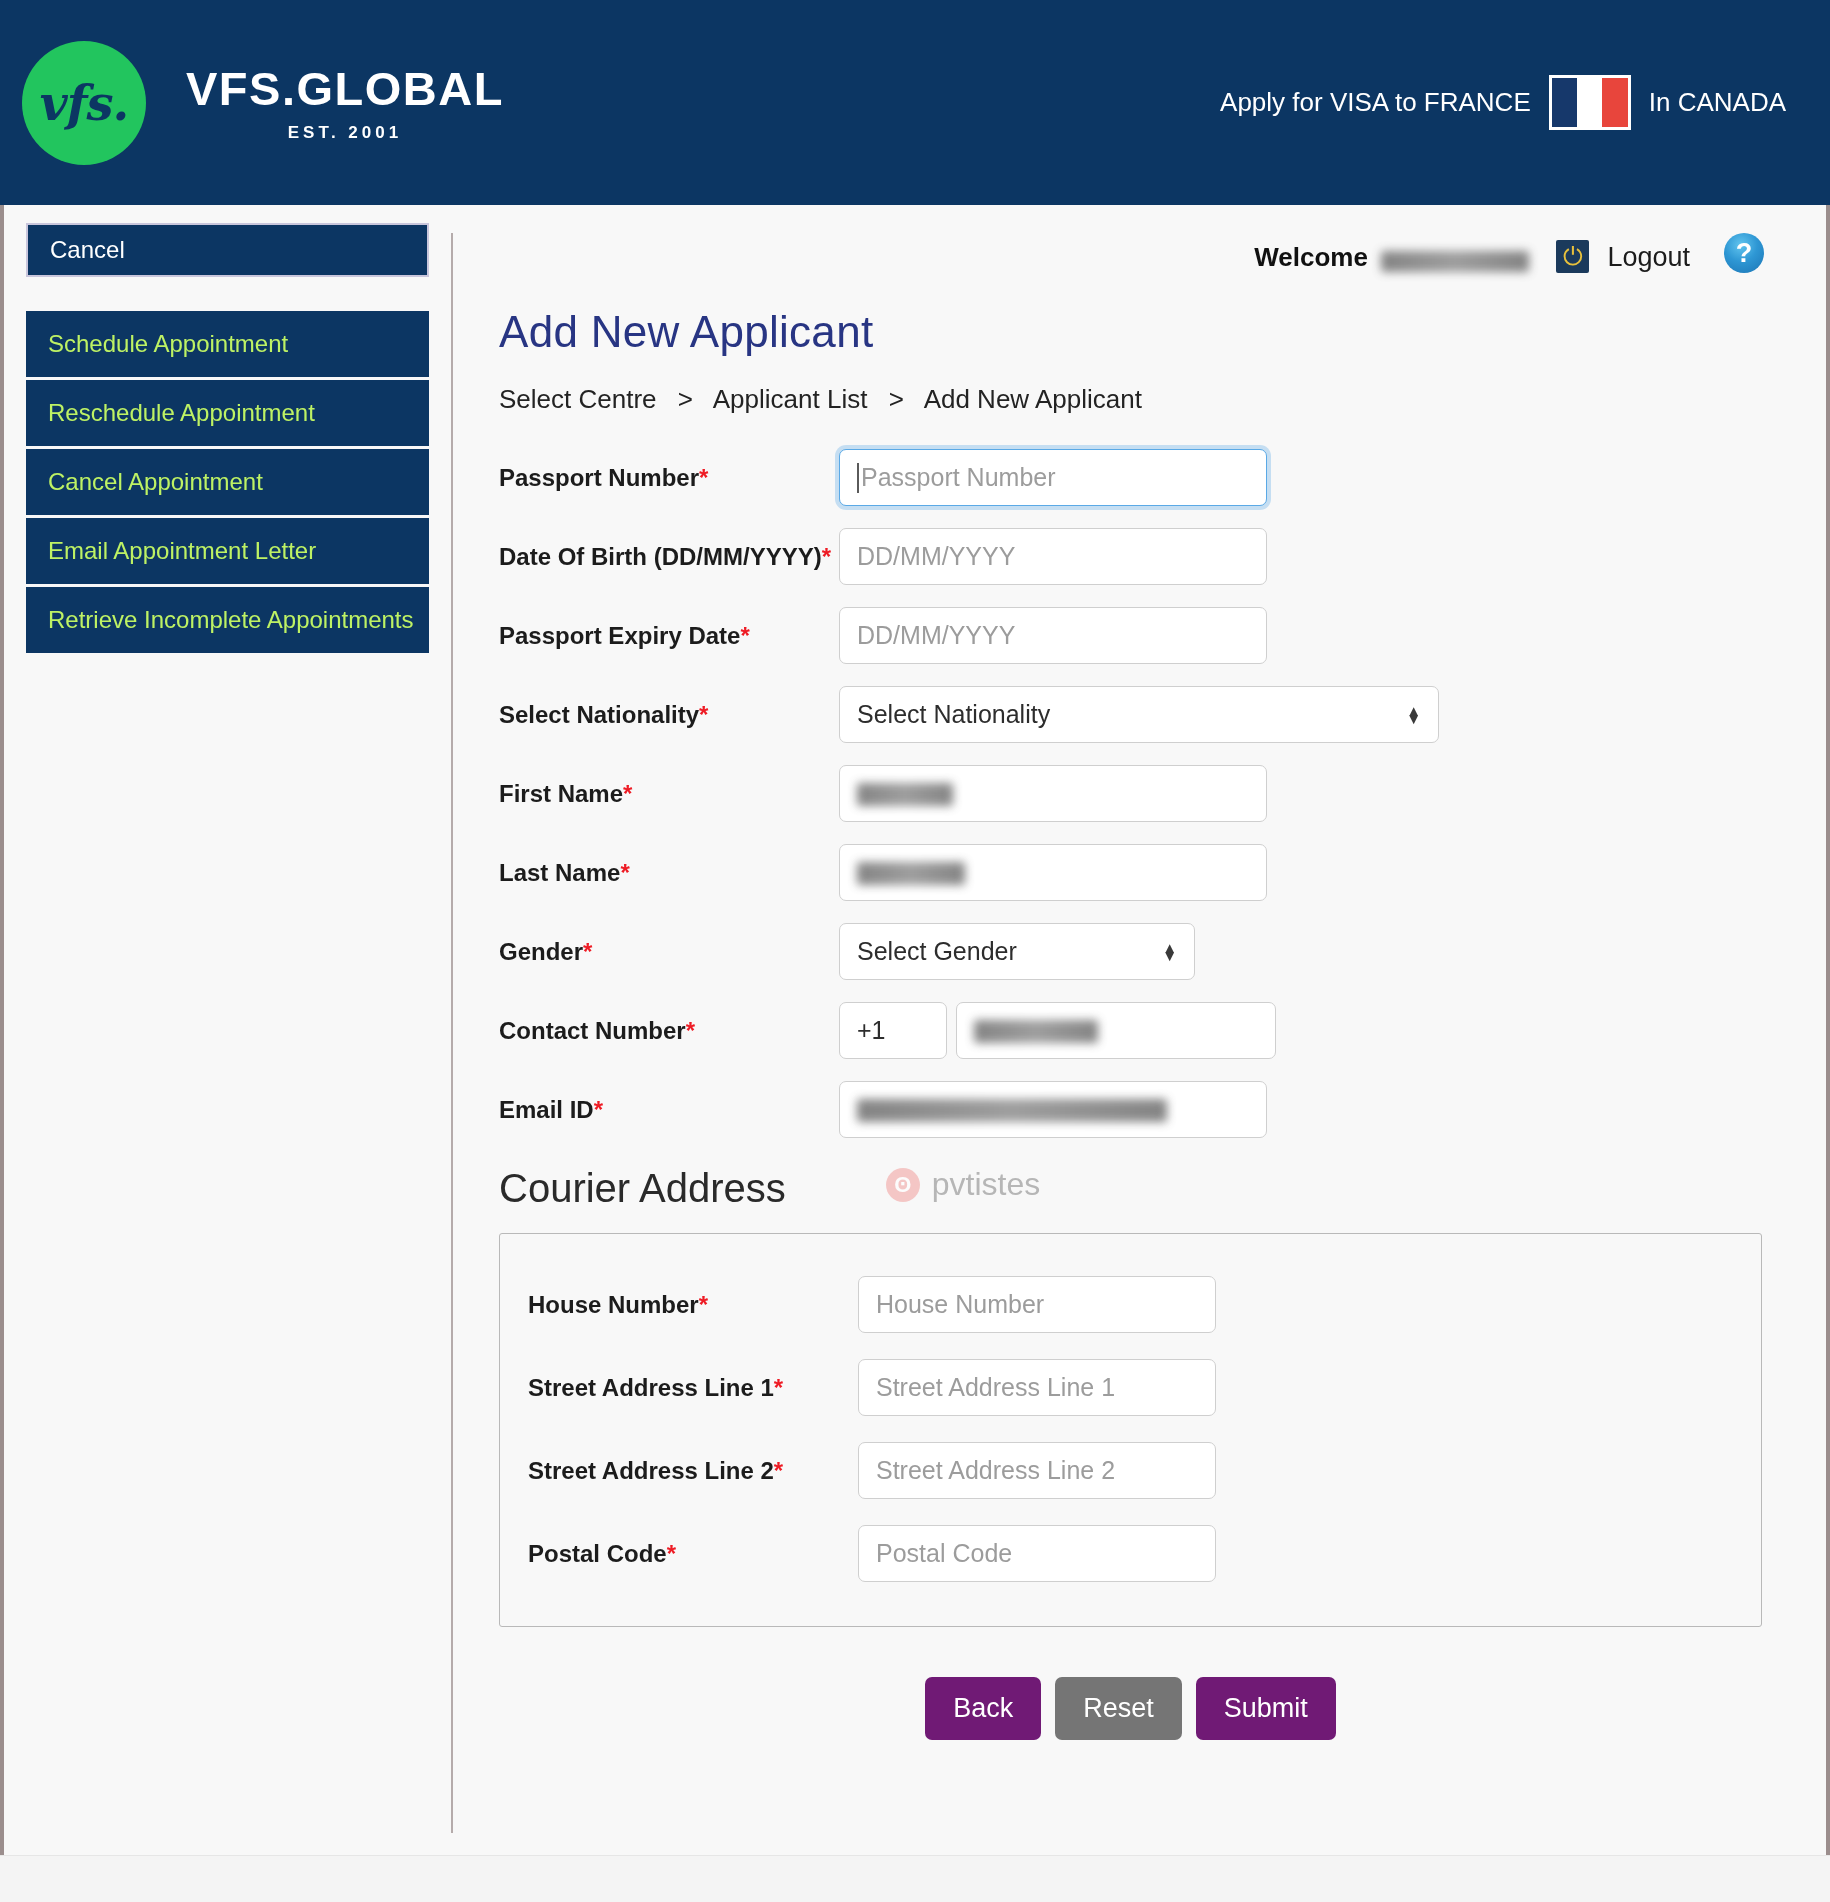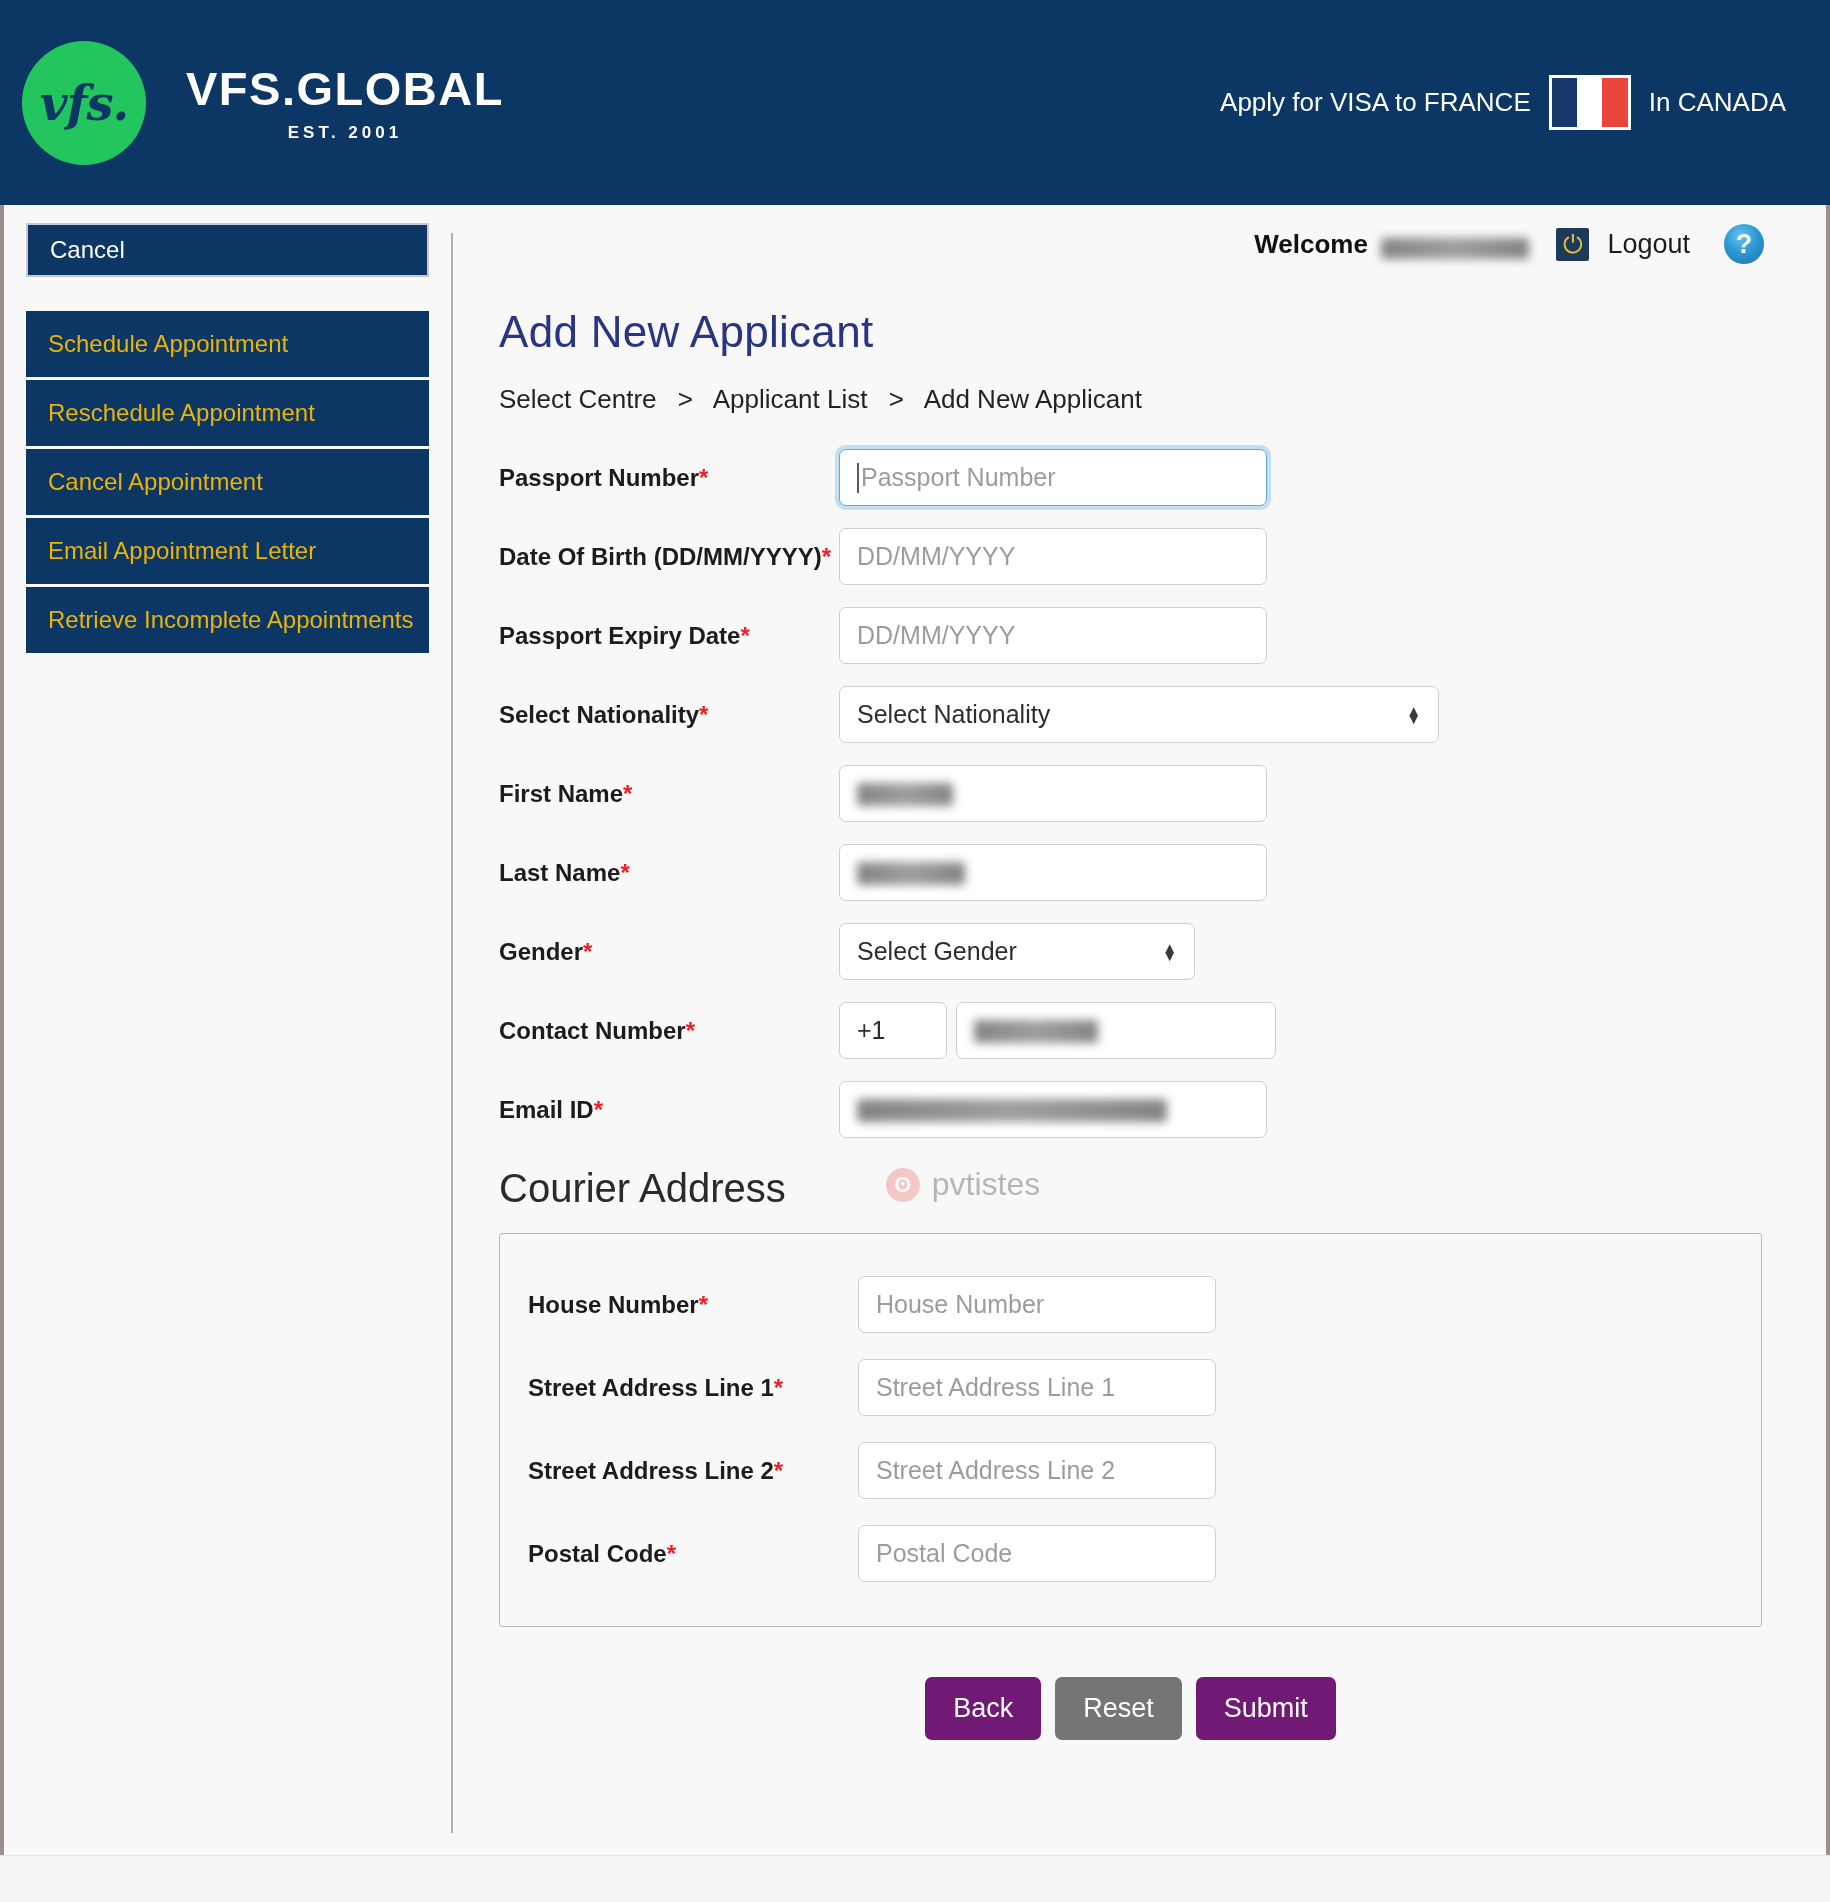--- a/index.html
+++ b/index.html
@@ -104,21 +104,21 @@
   .actions-header {
     background: #0c3663;
     color: #ffffff;
     font-size: 24px;
     padding: 11px 0 11px 22px;
     border: 2px solid #c9c6dc;
     margin-bottom: 34px;
   }
   .nav-item {
     background: #0c3663;
-    color: #eab308;
+    color: #bef264;
     font-size: 24px;
     height: 66px;
     display: flex;
     align-items: center;
     padding-left: 22px;
     margin-bottom: 3px;
     cursor: pointer;
     user-select: none;
   }
 
@@ -132,21 +132,21 @@
   }
 
   
   .main {
     flex: 1;
     padding: 10px 50px 0 34px;
     position: relative;
   }
   .welcome-row {
     display: flex;
-    align-items: center;
+    align-items: flex-end;
     justify-content: flex-end;
     gap: 18px;
     height: 58px;
     padding-right: 12px;
   }
   .welcome-label {
     font-size: 26px;
     font-weight: bold;
     color: #111111;
   }

